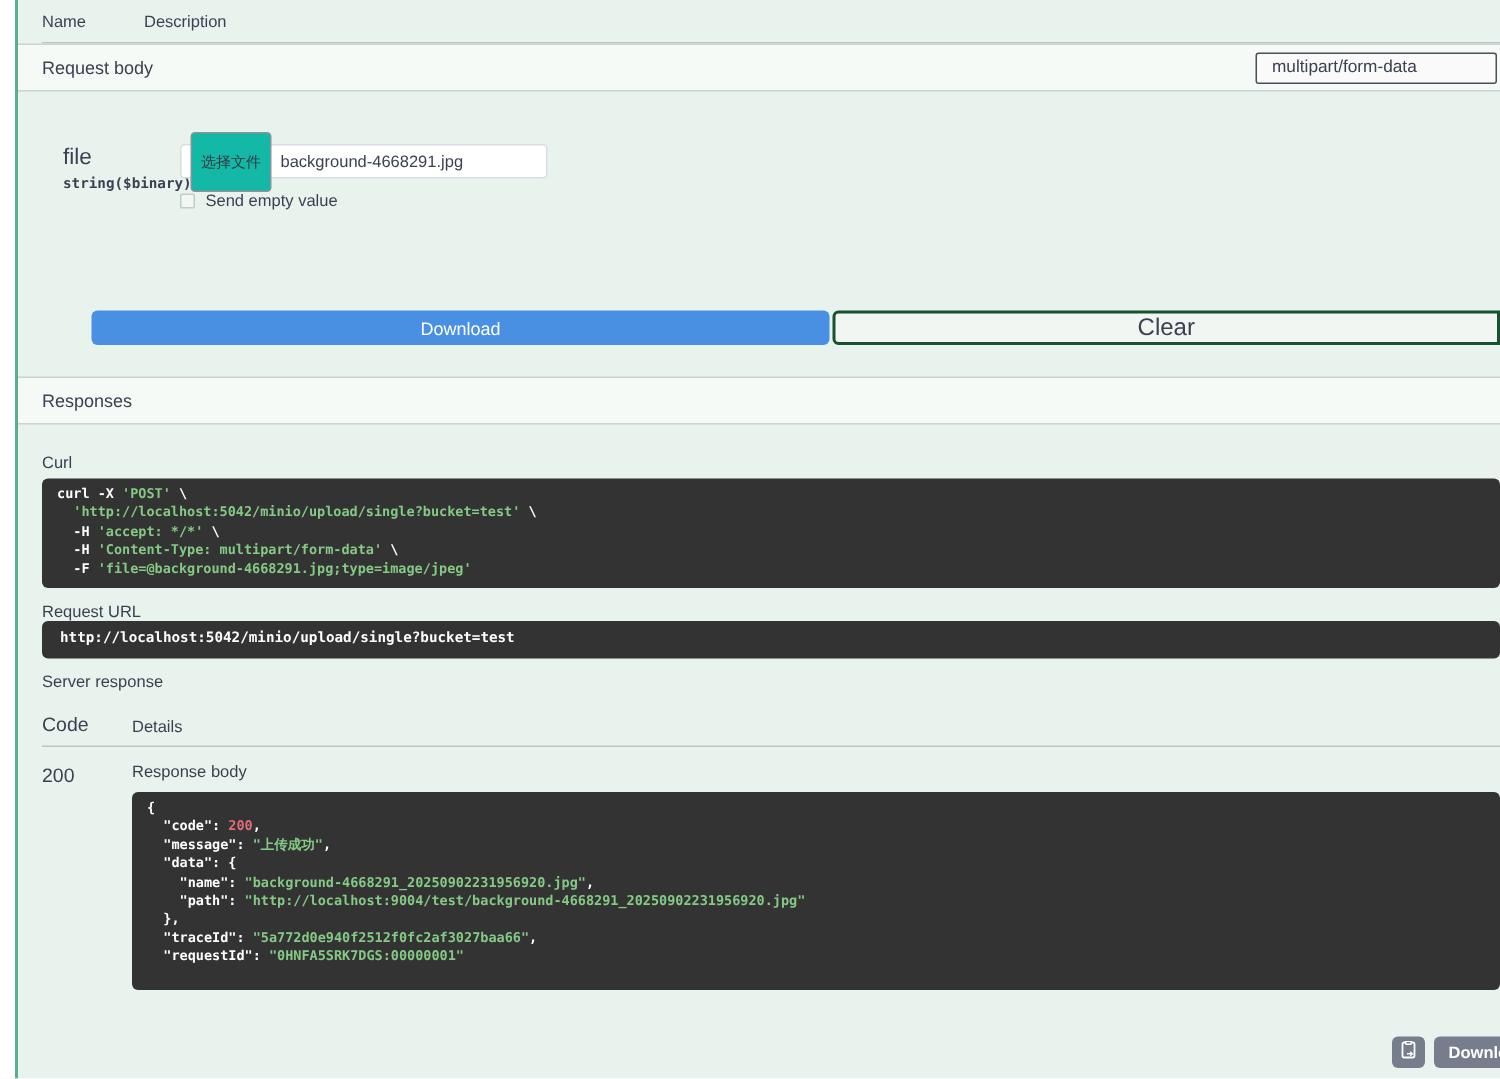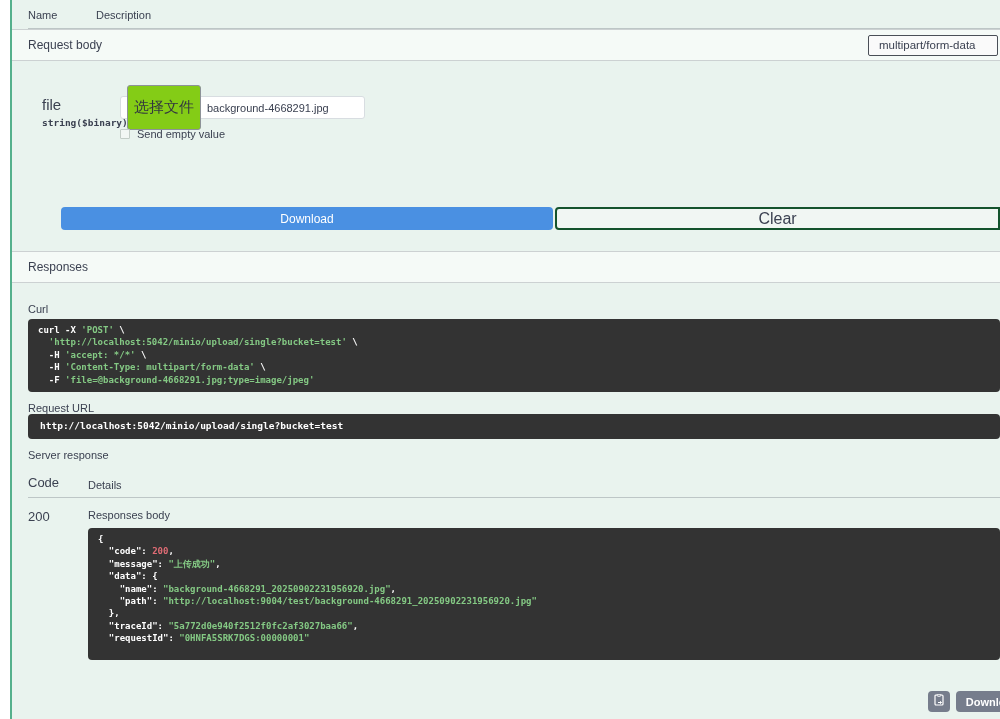--- a/index.html
+++ b/index.html
@@ -17,30 +17,30 @@
   .param-type{font-family:"DejaVu Sans Mono",monospace;font-weight:bold;font-size:9.5px;margin-top:4px;}
   .param-in{font-family:"DejaVu Sans Mono",monospace;font-style:italic;font-size:11px;color:#777d85;margin-top:2px;}
   .param-desc{font-size:13px;}
   .text-input{margin-top:6px;width:245px;height:27px;background:#fff;border:1px solid #d8dde1;
     border-radius:4px;font-size:12px;color:#3b4151;padding:0 10px;display:flex;align-items:center;}
   
   .strip{height:32px;background:#f5faf7;border-top:1px solid rgba(59,65,81,.22);
     border-bottom:1px solid rgba(59,65,81,.22);display:flex;align-items:center;
     padding:0 0 0 16px;justify-content:space-between;}
   .strip-title{font-size:12px;}
-  .select-box{width:130px;height:21px;background:#fafafa;border:1px solid #4a4f57;border-radius:2px;
+  .select-box{width:161px;height:21px;background:#fafafa;border:1px solid #4a4f57;border-radius:2px;
     font-size:11.5px;display:flex;align-items:center;padding:0 10px;margin-right:2px;}
   
   .rb-content{padding:35px 0 0 30px;}
   .file-row{display:flex;}
   .file-name-col{width:78px;flex:none;}
   .file-ctrl-col{flex:1;}
   .file-box{width:245px;height:23px;background:#fff;border:1px solid #d8dde1;border-radius:3px;
     display:flex;align-items:center;padding:0 6px;}
-  .file-btn{border:1px solid #8d9298;border-radius:3px;background:#84cc16;font-size:15px;
+  .file-btn{border:1px solid #8d9298;border-radius:3px;background:#14b8a6;font-size:10px;
     padding:12px 6px;color:#33383f;flex:none;}
   .file-chosen{font-size:11px;margin-left:6px;white-space:nowrap;}
   .empty-row{display:flex;align-items:center;margin-top:9px;}
   .checkbox{width:10px;height:10px;border:1px solid #c3cdc7;background:#f2f7f4;border-radius:1px;flex:none;}
   .empty-label{font-size:11px;margin-left:7px;}
   
   .btn-row{display:flex;height:23px;margin:67px 0 0 19px;}
   .execute-btn{width:492px;flex:none;background:#4a90e2;color:#fff;border:none;border-radius:4px;
     font-size:12px;font-family:"Liberation Sans",sans-serif;display:flex;align-items:center;justify-content:center;}
   .clear-btn{flex:1;margin-left:2px;background:#f1f6f3;border:2px solid #14532d;border-radius:4px 0 0 4px;
@@ -136,21 +136,21 @@
     <div class="mini-label-tight">Server response</div>
 
     <div class="code-head">
       <div class="code-col">Code</div>
       <div class="details-head">Details</div>
     </div>
 
     <div class="resp-row">
       <div class="status-col">200</div>
       <div class="resp-detail">
-        <div class="resp-body-label">Responses body</div>
+        <div class="resp-body-label">Response body</div>
         <div class="code-block resp-body-block">
             <div class="code-line"><span class="tok-plain">{</span></div>
             <div class="code-line"><span class="tok-plain">  "code": </span><span class="tok-num">200</span><span class="tok-plain">,</span></div>
             <div class="code-line"><span class="tok-plain">  "message": </span><span class="tok-str">"上传成功"</span><span class="tok-plain">,</span></div>
             <div class="code-line"><span class="tok-plain">  "data": {</span></div>
             <div class="code-line"><span class="tok-plain">    "name": </span><span class="tok-str">"background-4668291_20250902231956920.jpg"</span><span class="tok-plain">,</span></div>
             <div class="code-line"><span class="tok-plain">    "path": </span><span class="tok-str">"http://localhost:9004/test/background-4668291_20250902231956920.jpg"</span></div>
             <div class="code-line"><span class="tok-plain">  },</span></div>
             <div class="code-line"><span class="tok-plain">  "traceId": </span><span class="tok-str">"5a772d0e940f2512f0fc2af3027baa66"</span><span class="tok-plain">,</span></div>
             <div class="code-line"><span class="tok-plain">  "requestId": </span><span class="tok-str">"0HNFA5SRK7DGS:00000001"</span></div>

